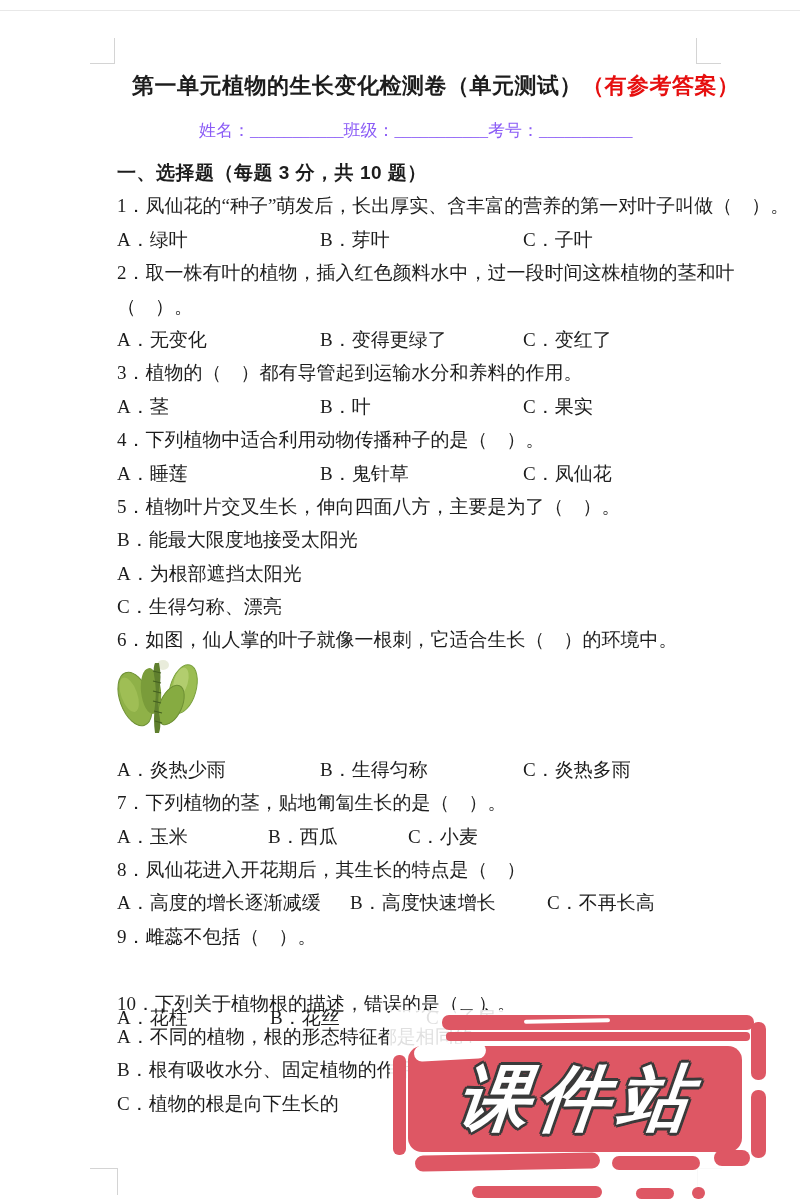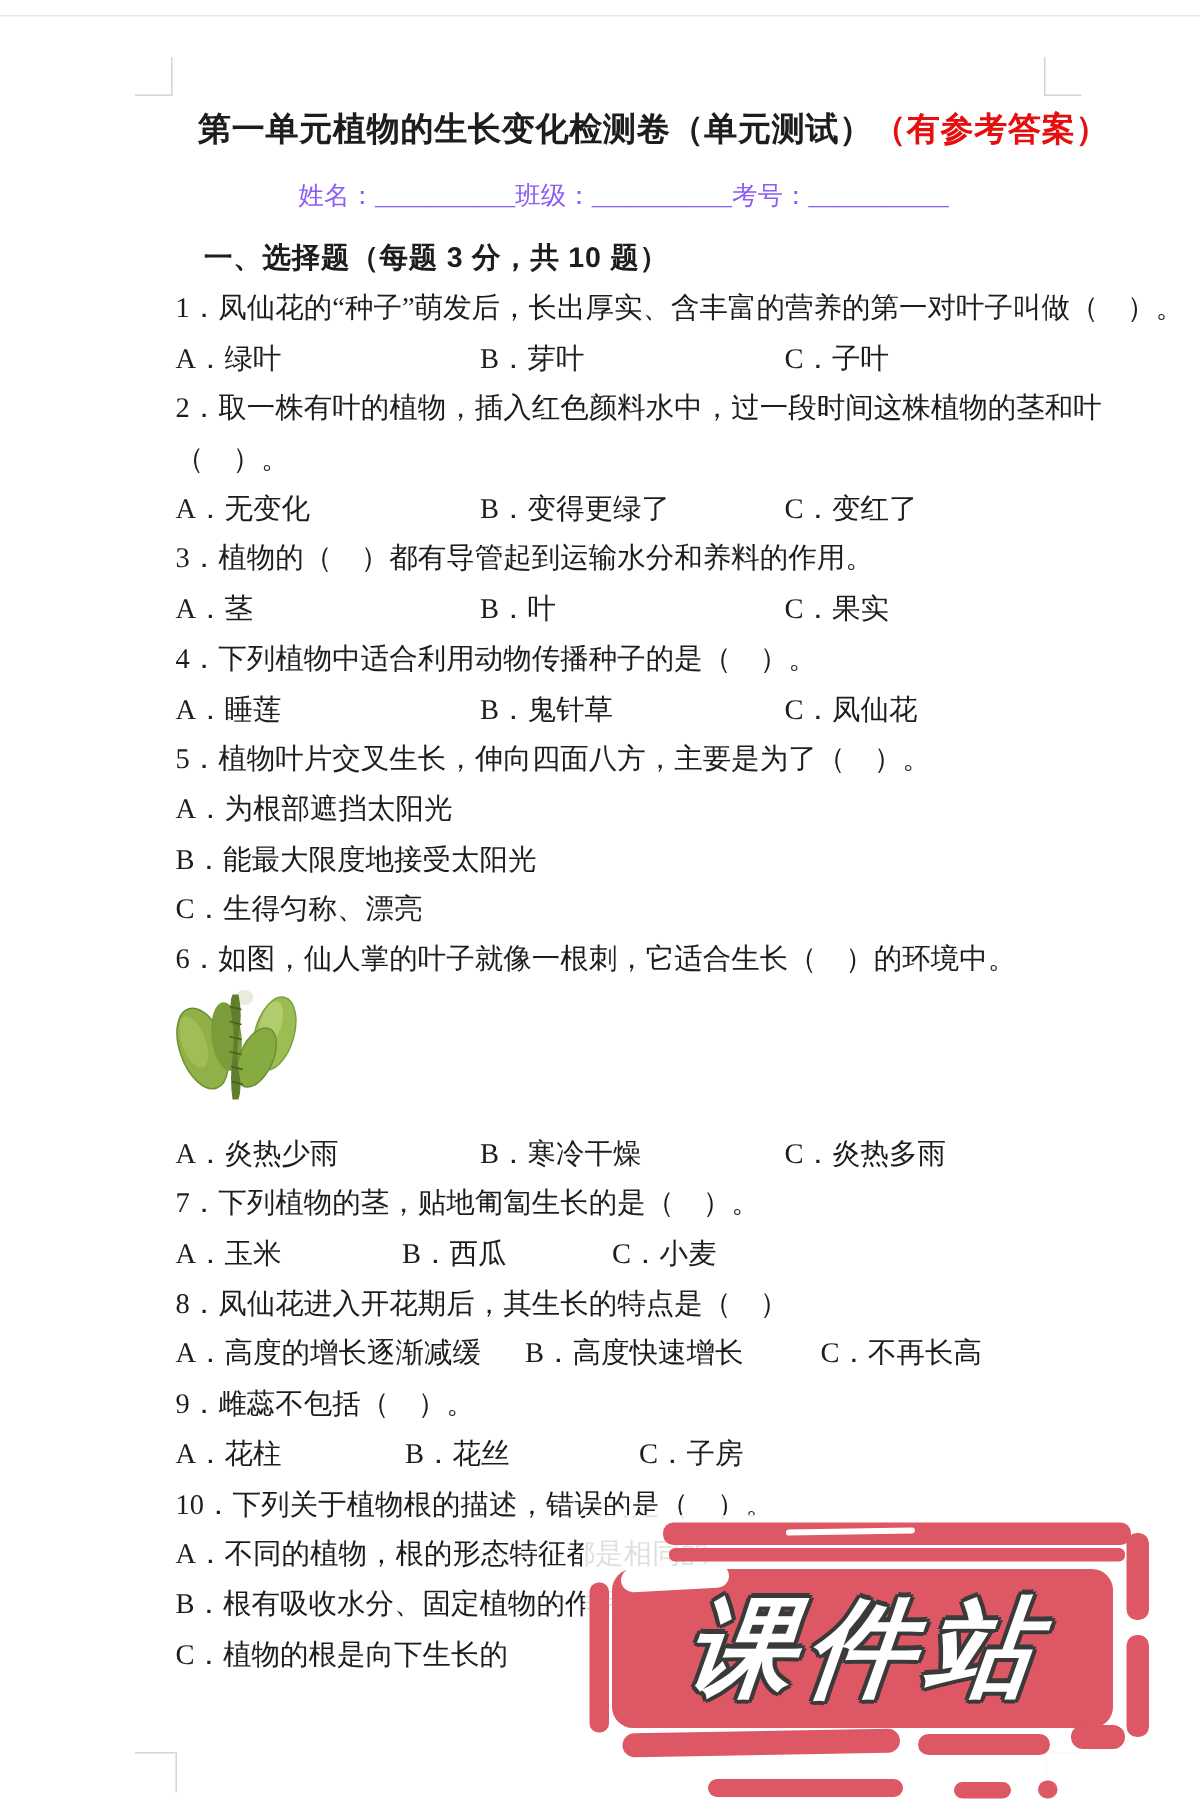--- a/index.html
+++ b/index.html
@@ -13,26 +13,26 @@
          font-family:"Liberation Sans","DejaVu Sans",sans-serif;}
   .title .red{color:#e60f0f;}
   
   .fields{position:absolute;left:199px;top:118px;height:26px;line-height:26px;
           font-size:17px;white-space:nowrap;color:#8b5cf6;}
   .fields .blank{letter-spacing:0;}
   
   .content{position:absolute;left:117px;top:156px;width:594px;z-index:1;}
   .line{height:33.4px;line-height:33.4px;font-size:19px;white-space:nowrap;}
   .heading{font-weight:bold;letter-spacing:.5px;
-           font-family:"Liberation Sans","DejaVu Sans",sans-serif;font-size:19px;margin-left:19px;}
+           font-family:"Liberation Sans","DejaVu Sans",sans-serif;font-size:19px;}
   .opts span{display:inline-block;}
   .r-std .oa,.r-std .ob{width:203px;}
   .r-q7 .oa{width:151px;} .r-q7 .ob{width:140px;}
   .r-q8 .oa{width:209px;} .r-q8 .ob{width:197px;margin-left:24px;}
-  .r-q9 .oa{width:153px;} .r-q9 .ob{width:156px;}
+  .r-q9 .oa{width:153px;} .r-q9 .ob{width:156px;margin-top:48px;}
   .imgblock{height:96px;position:relative;}
   .imgblock svg{position:absolute;left:-10px;top:0;}
   
   .stamp{position:absolute;left:0;top:0;width:800px;height:1200px;z-index:2;pointer-events:none;}
   .fade{position:absolute;left:390px;top:1010px;width:410px;height:190px;background:rgba(255,255,255,.86);}
   .sbar{position:absolute;background:#de5764;}
   .s-inner{position:absolute;left:408px;top:1046px;width:334px;height:106px;background:#de5764;
            border-radius:14px;display:flex;align-items:center;justify-content:center;}
   .s-text{font-family:"DejaVu Sans","Liberation Sans",sans-serif;font-weight:bold;font-style:italic;
           font-size:72px;color:#ffffff;letter-spacing:8px;transform:skewX(-6deg);padding-left:6px;
@@ -82,22 +82,22 @@
     <div class="line opts r-std">
       <span class="oa">A．茎</span><span class="ob">B．叶</span><span class="oc">C．果实</span>
     </div>
 
     <div class="line">4．下列植物中适合利用动物传播种子的是（　）。</div>
     <div class="line opts r-std">
       <span class="oa">A．睡莲</span><span class="ob">B．鬼针草</span><span class="oc">C．凤仙花</span>
     </div>
 
     <div class="line">5．植物叶片交叉生长，伸向四面八方，主要是为了（　）。</div>
+    <div class="line">B．能最大限度地接受太阳光</div>
     <div class="line">A．为根部遮挡太阳光</div>
-    <div class="line">B．能最大限度地接受太阳光</div>
     <div class="line">C．生得匀称、漂亮</div>
 
     <div class="line">6．如图，仙人掌的叶子就像一根刺，它适合生长（　）的环境中。</div>
     <div class="imgblock">
       <svg width="110" height="92" viewBox="0 0 110 92">
         <ellipse cx="56" cy="8" rx="6" ry="5" fill="#e9ecdb"></ellipse>
         <g transform="rotate(-20 28 42)">
           <ellipse cx="28" cy="42" rx="15" ry="28" fill="#8fb148" stroke="#6d8f34" stroke-width="1"></ellipse>
           <ellipse cx="24" cy="36" rx="8" ry="18" fill="#a5c35b" opacity=".7"></ellipse>
         </g>
@@ -116,21 +116,21 @@
           <line x1="46" y1="14" x2="54" y2="16"></line>
             <line x1="46" y1="24" x2="54" y2="26"></line>
           <line x1="46" y1="34" x2="54" y2="36"></line>
             <line x1="46" y1="44" x2="54" y2="46"></line>
           <line x1="47" y1="54" x2="55" y2="56"></line>
             <line x1="48" y1="64" x2="55" y2="66"></line>
         </g>
       </svg>
     </div>
     <div class="line opts r-std">
-      <span class="oa">A．炎热少雨</span><span class="ob">B．寒冷干燥</span><span class="oc">C．炎热多雨</span>
+      <span class="oa">A．炎热少雨</span><span class="ob">B．生得匀称</span><span class="oc">C．炎热多雨</span>
     </div>
 
     <div class="line">7．下列植物的茎，贴地匍匐生长的是（　）。</div>
     <div class="line opts r-q7">
       <span class="oa">A．玉米</span><span class="ob">B．西瓜</span><span class="oc">C．小麦</span>
     </div>
 
     <div class="line">8．凤仙花进入开花期后，其生长的特点是（　）</div>
     <div class="line opts r-q8">
       <span class="oa">A．高度的增长逐渐减缓</span><span class="ob">B．高度快速增长</span><span class="oc">C．不再长高</span>

